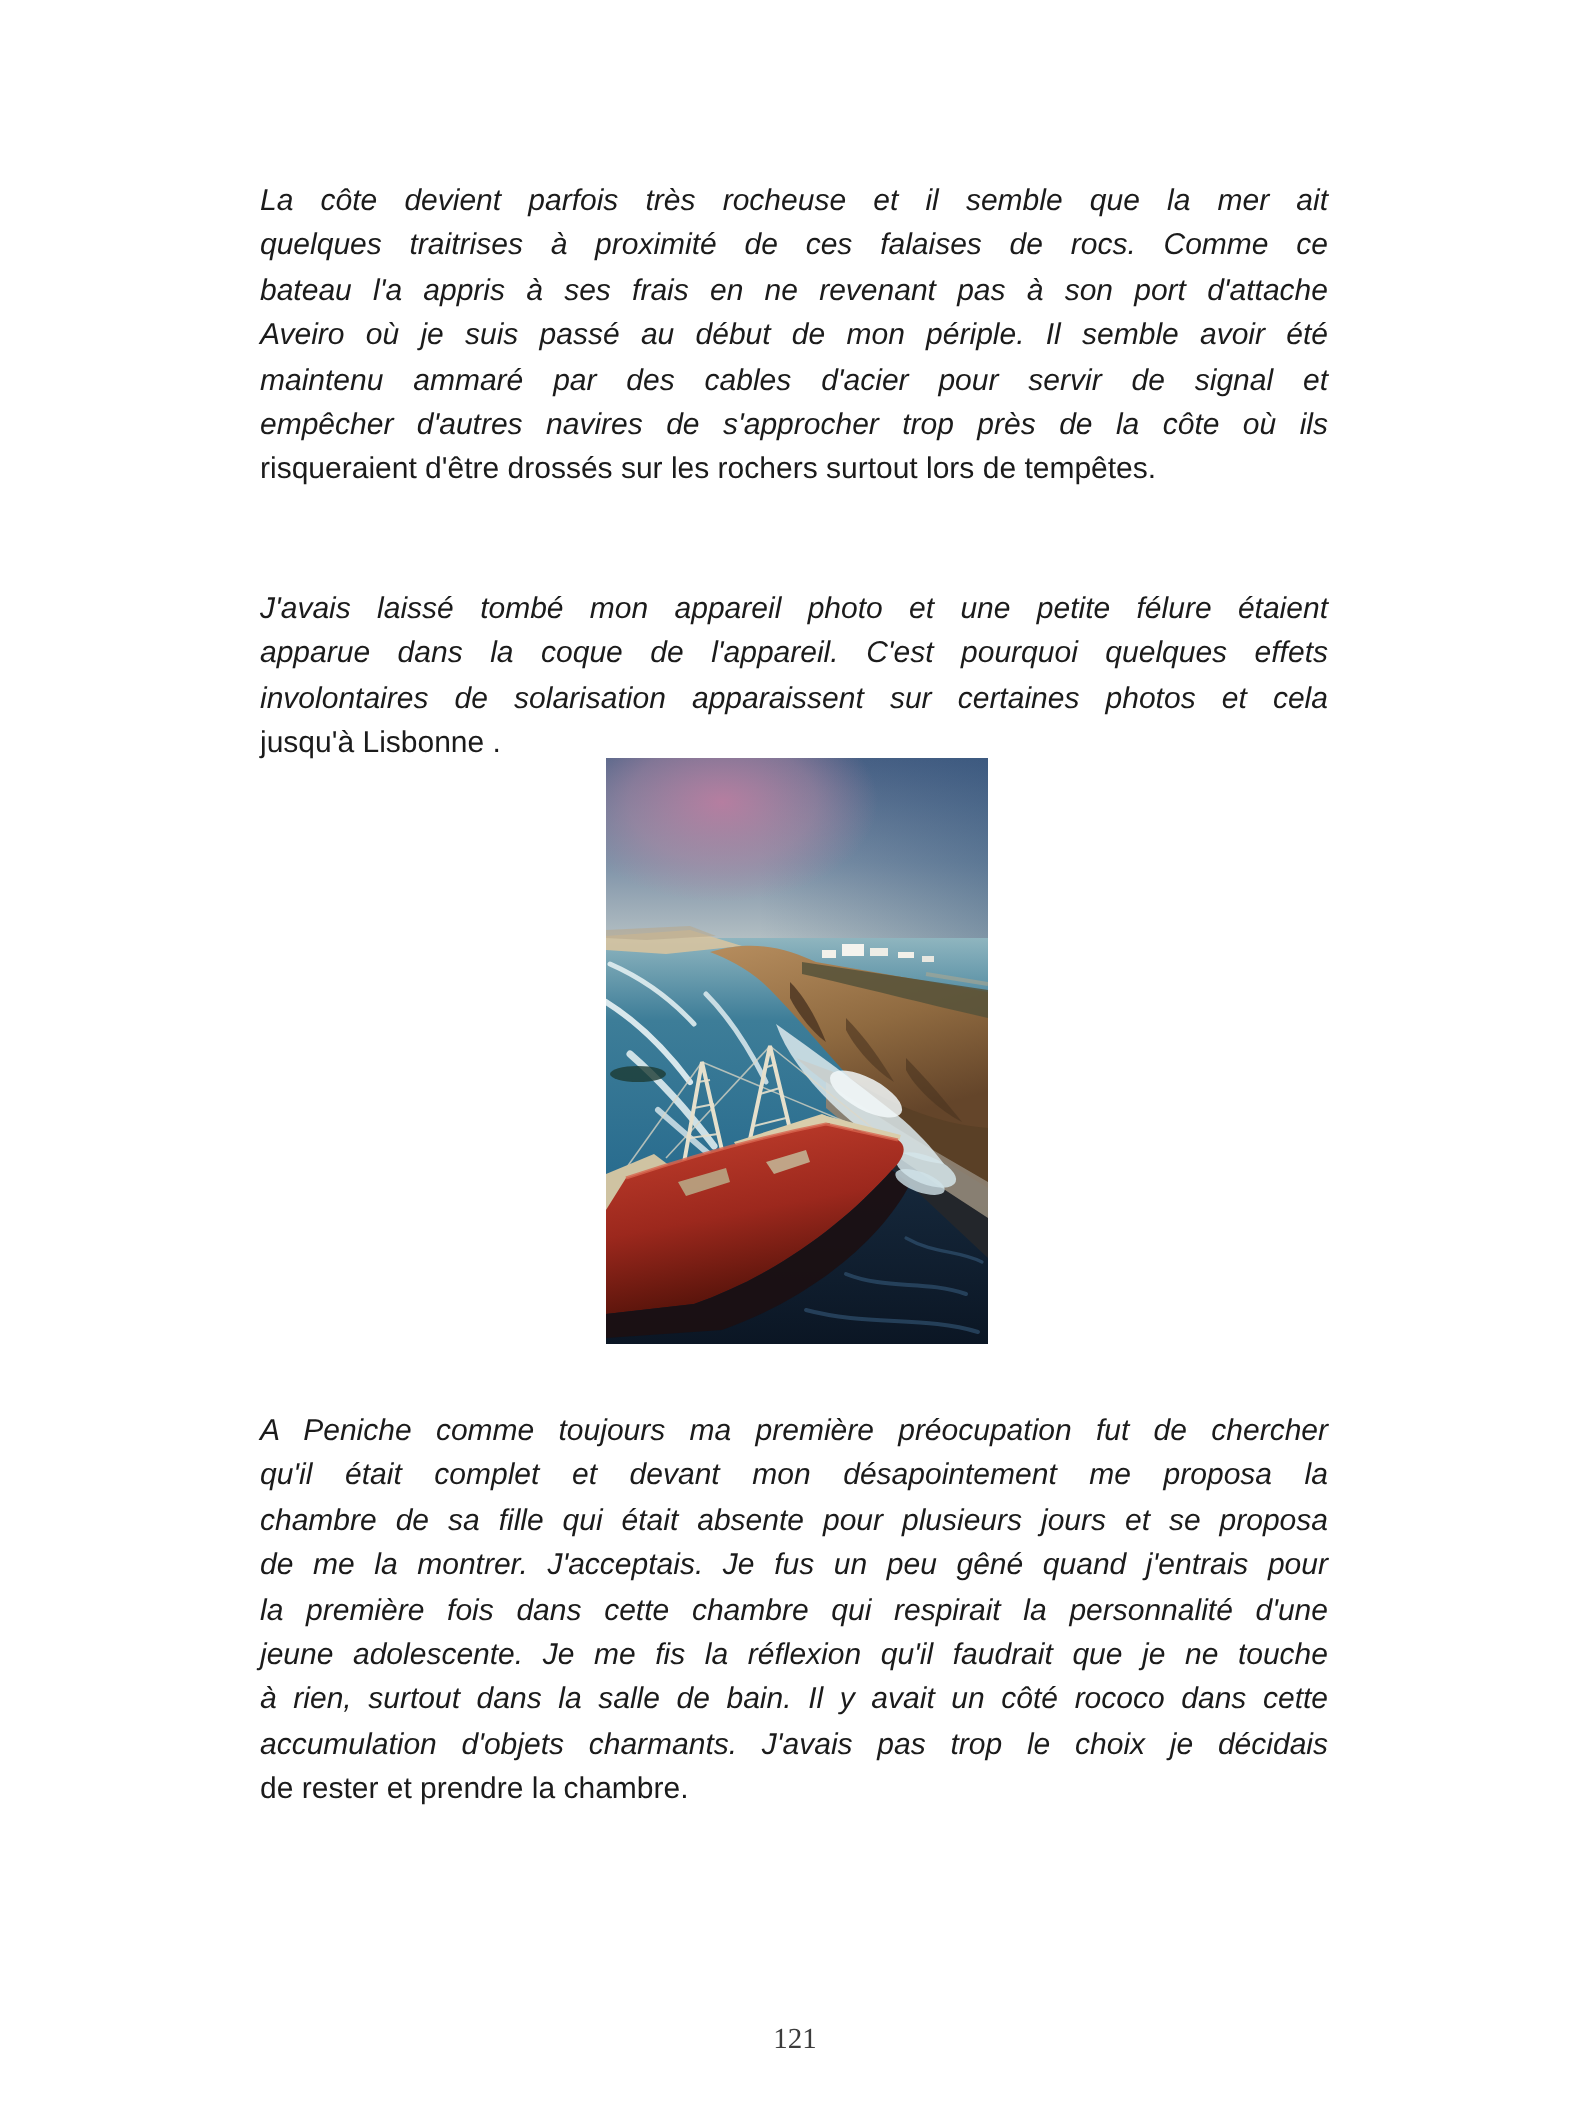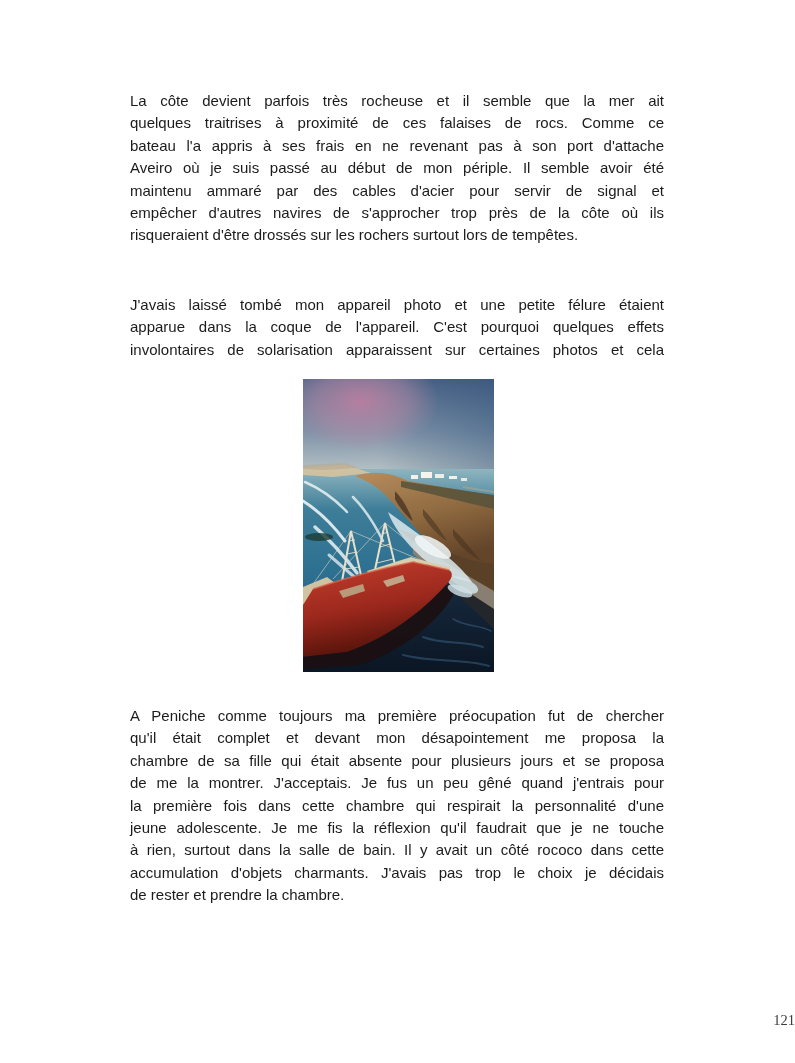--- a/index.html
+++ b/index.html
@@ -22,36 +22,37 @@
     font-size: 15px;
     line-height: 22.4px;
   }
   #para1 { top: 90px; }
   #para2 { top: 274px; margin-top: 20px; }
   #para3 { top: 705px; }
   .ln {
     text-align: justify;
     text-align-last: justify;
     white-space: normal;
+    font-style: italic;
   }
   .ln-last {
     text-align: justify;
     text-align-last: left;
   }
   .photo {
     position: absolute;
     left: 303px; top: 379px;
     width: 191px; height: 293px;
   }
   .photo svg { display: block; }
   .page-number {
     position: absolute;
     top: 1012px; left: 0;
     width: 795px;
-    text-align: right;
+    text-align: center;
     font-family: "Liberation Serif", serif;
     font-size: 14.5px;
     color: #3c3c3c;
   }
 </style>
 </head>
 <body>
 
 <div class="page">
 
@@ -62,20 +63,21 @@
     <div class="ln">Aveiro où je suis passé au début de mon périple. Il semble avoir été</div>
     <div class="ln">maintenu ammaré par des cables d'acier pour servir de signal et</div>
     <div class="ln">empêcher d'autres navires de s'approcher trop près de la côte où ils</div>
     <div class="ln-last">risqueraient d'être drossés sur les rochers surtout lors de tempêtes.</div>
   </div>
 
   <div class="para" id="para2">
     <div class="ln">J'avais laissé tombé mon appareil photo et une petite félure étaient</div>
     <div class="ln">apparue dans la coque de l'appareil. C'est pourquoi quelques effets</div>
     <div class="ln">involontaires de solarisation apparaissent sur certaines photos et cela</div>
+    <div class="ln-last">jusqu'à Lisbonne .</div>
   </div>
 
   <div class="photo">
     <svg width="191" height="293" viewBox="0 0 191 293" xmlns="http://www.w3.org/2000/svg">
       <defs>
         <linearGradient id="skyGrad" x1="0" y1="0" x2="0" y2="1">
           <stop offset="0" stop-color="#4d6488"></stop>
           <stop offset="0.55" stop-color="#7e92a8"></stop>
           <stop offset="1" stop-color="#b9c4c6"></stop>
         </linearGradient>

